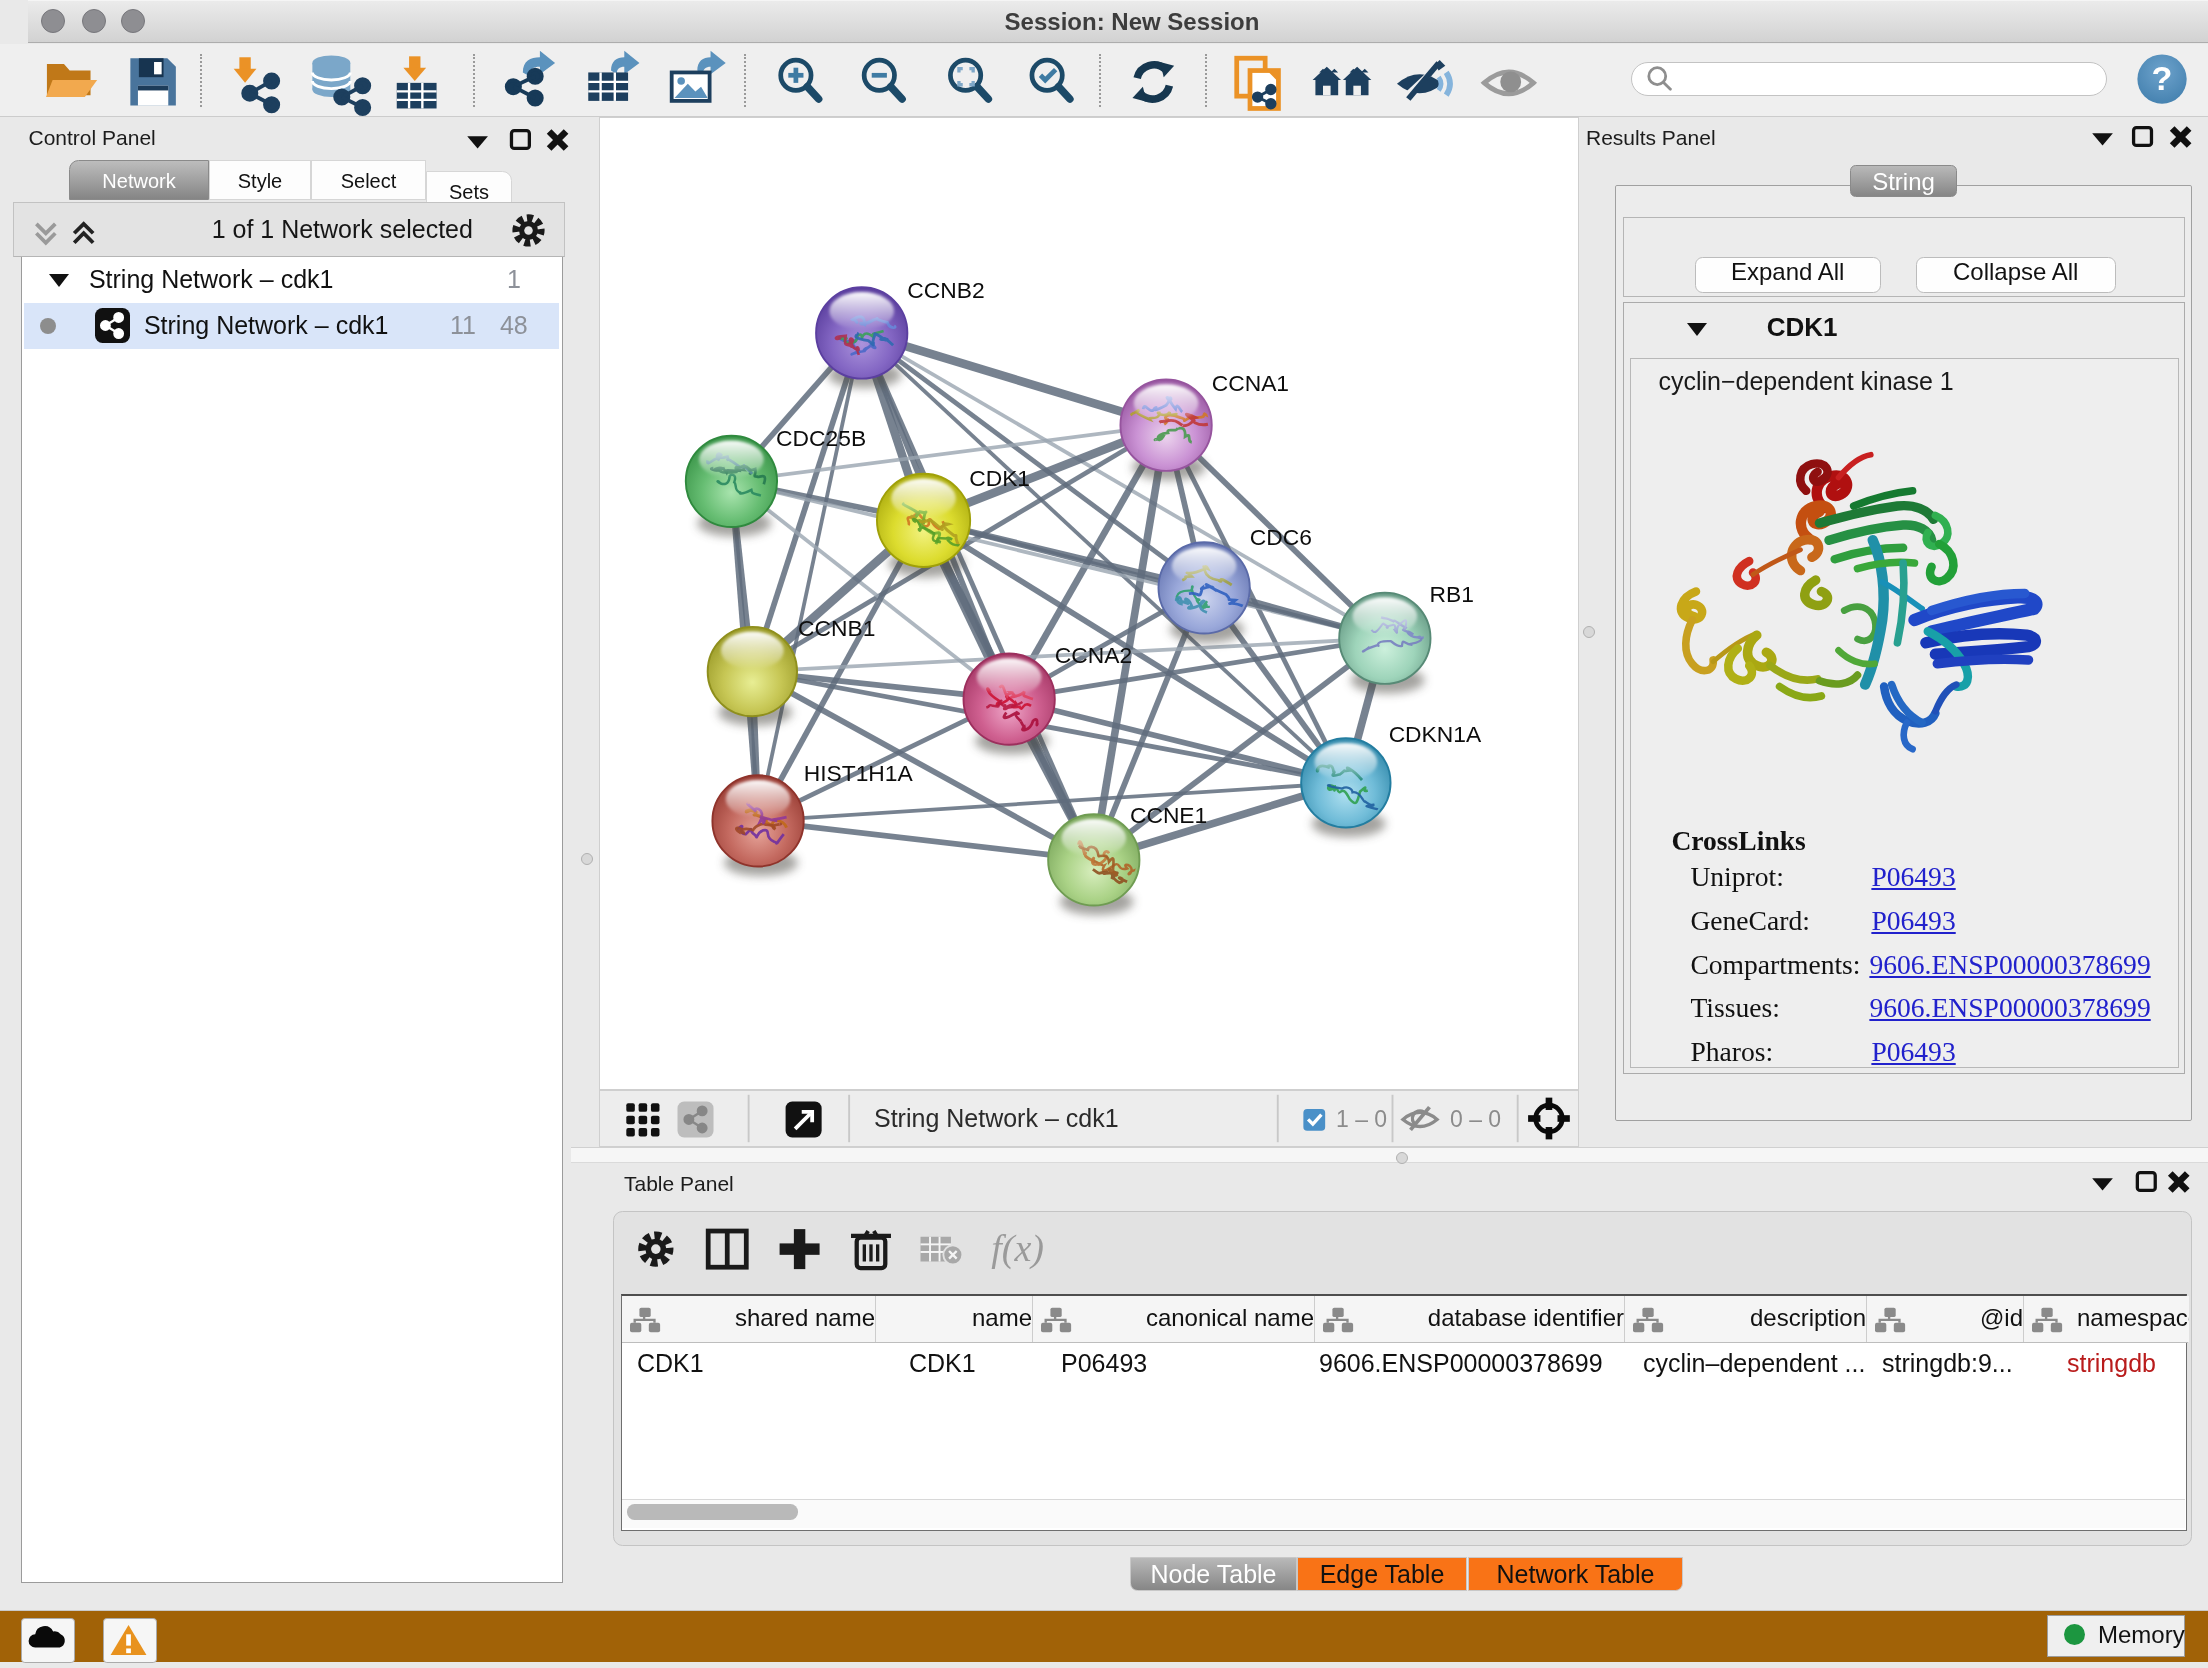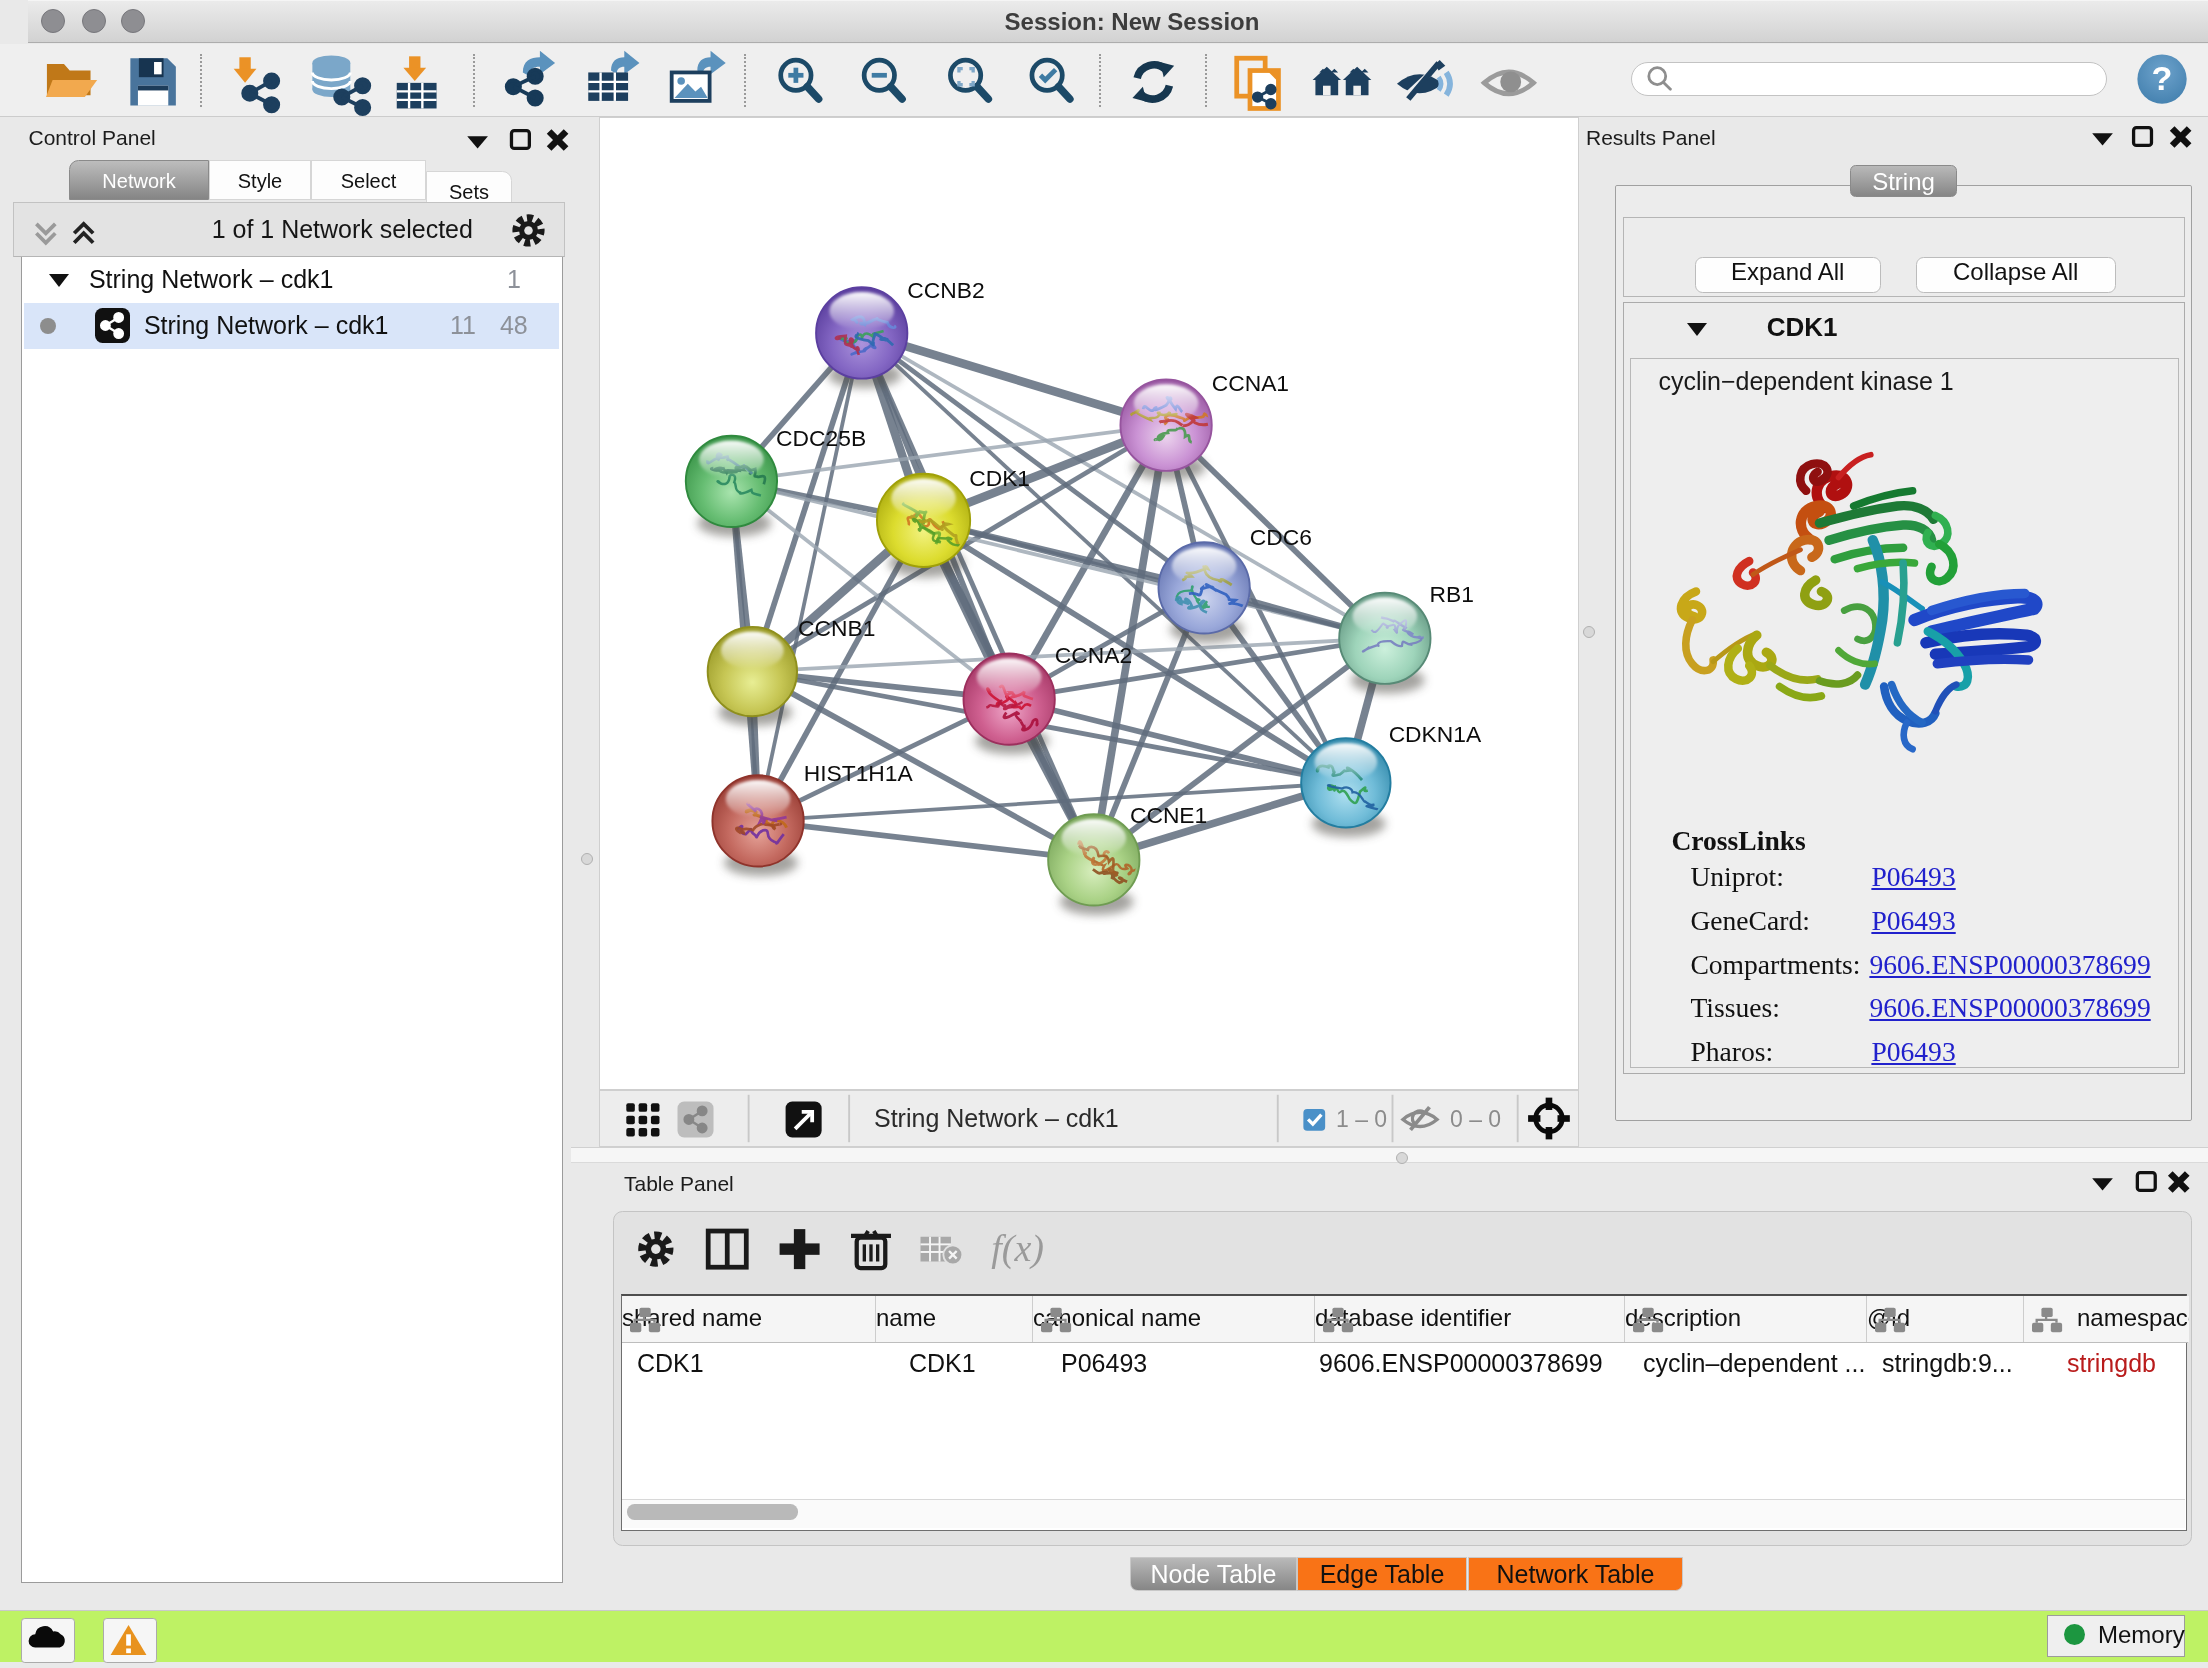--- a/index.html
+++ b/index.html
@@ -46,27 +46,27 @@
 #cdk1inner { position:absolute; left:6.7px; top:55px; width:549px; height:710px;
   border:1px solid #b8b8b8; background:#eeeeee; }
 .serif { font-family:"Liberation Serif", serif; }
 .xlink { color:#2121cc; text-decoration:underline; }
 
 #tpbox { position:absolute; left:613px; top:1211px; width:1579px; height:335px;
   background:#e2e2e2; border:1px solid #c4c4c4; border-radius:9.5px; }
 #ttable { position:absolute; left:621px; top:1294px; width:1566px; height:237px;
   background:#ffffff; border:1.9px solid #6e6e6e; border-top:2.9px solid #4e4e4e; }
 .th { position:absolute; top:0; height:46px; background:#f5f5f5; border-right:1px solid #cdcdcd;
-  font-size:24px; color:#111; text-align:left; line-height:44px; white-space:nowrap; overflow:hidden; }
+  font-size:24px; color:#111; text-align:right; line-height:44px; white-space:nowrap; overflow:hidden; }
 .th .hico { position:absolute; left:7.6px; top:0; }
 .btab { position:absolute; top:1557px; height:34px; background:#f97316; border:1px solid #c8c8c8;
   font-size:25px; text-align:center; line-height:32px; color:#111; }
 
 #bottombar { position:absolute; left:0; top:1610px; width:2208px; height:52px;
-  background:#bef264; border-top:1px solid #c9c9c9; }
+  background:#a16207; border-top:1px solid #c9c9c9; }
 .bbtn { position:absolute; top:6.7px; width:54px; height:45px; background:#f6f6f6;
   border:1.9px solid #ababab; border-radius:3.8px; }
 #membtn { position:absolute; left:2047px; top:3.8px; width:138px; height:42px;
   background:#efefef; border:1.9px solid #9c9c9c; font-size:24px; color:#111; }
 .handle { position:absolute; width:12.4px; height:12.4px; border-radius:50%;
   background:#d8d8d8; border:1px solid #b0b0b0; }
 </style>
 </head>
 <body>
 <svg width="0" height="0" style="position:absolute;">

